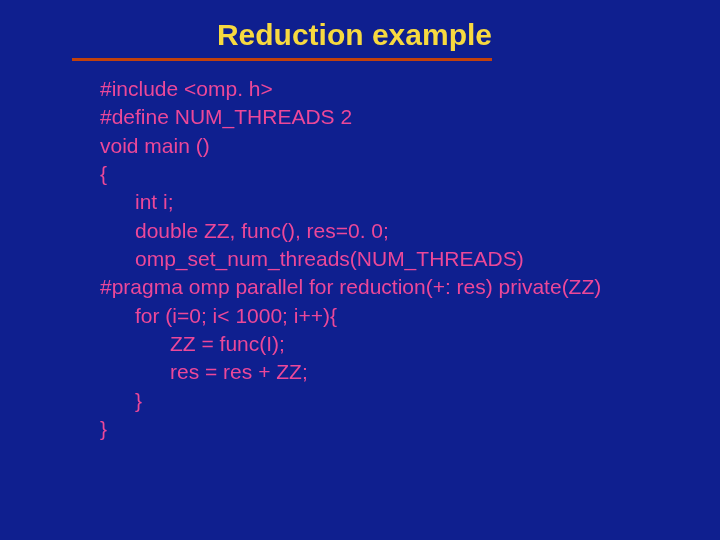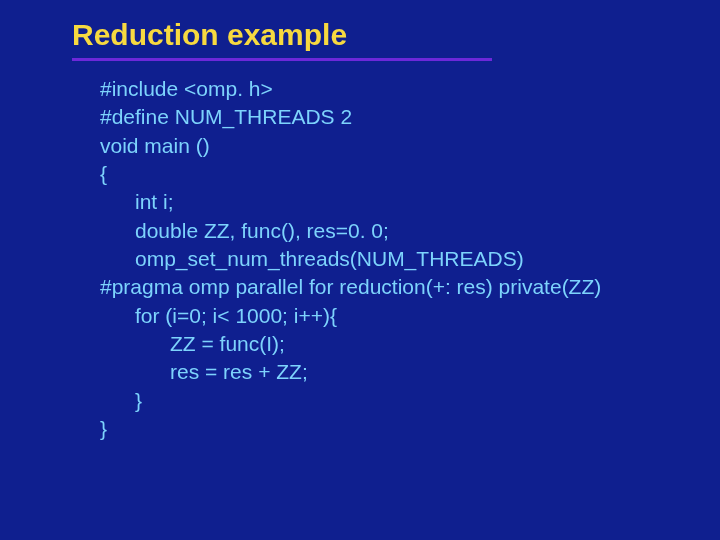--- a/index.html
+++ b/index.html
@@ -23,25 +23,26 @@
     font-size: 34px;
     margin: 0;
     padding-top: 4px;
   }
   .title-line2 {
     color: #f7d940;
     font-weight: bold;
     font-size: 30px;
     margin: 0;
     padding-bottom: 6px;
-    border-bottom: 3px solid #6d28d9;
+    border-bottom: 3px solid #c2410c;
     width: 420px;
+    text-align: right;
   }
   .code-block {
-    color: #7dd3fc;
+    color: #ec4899;
     font-size: 21px;
     line-height: 1.35;
     margin-top: 14px;
     margin-left: 28px;
     white-space: pre;
     font-family: Arial, Helvetica, sans-serif;
   }
 </style>
 </head>
 <body>

